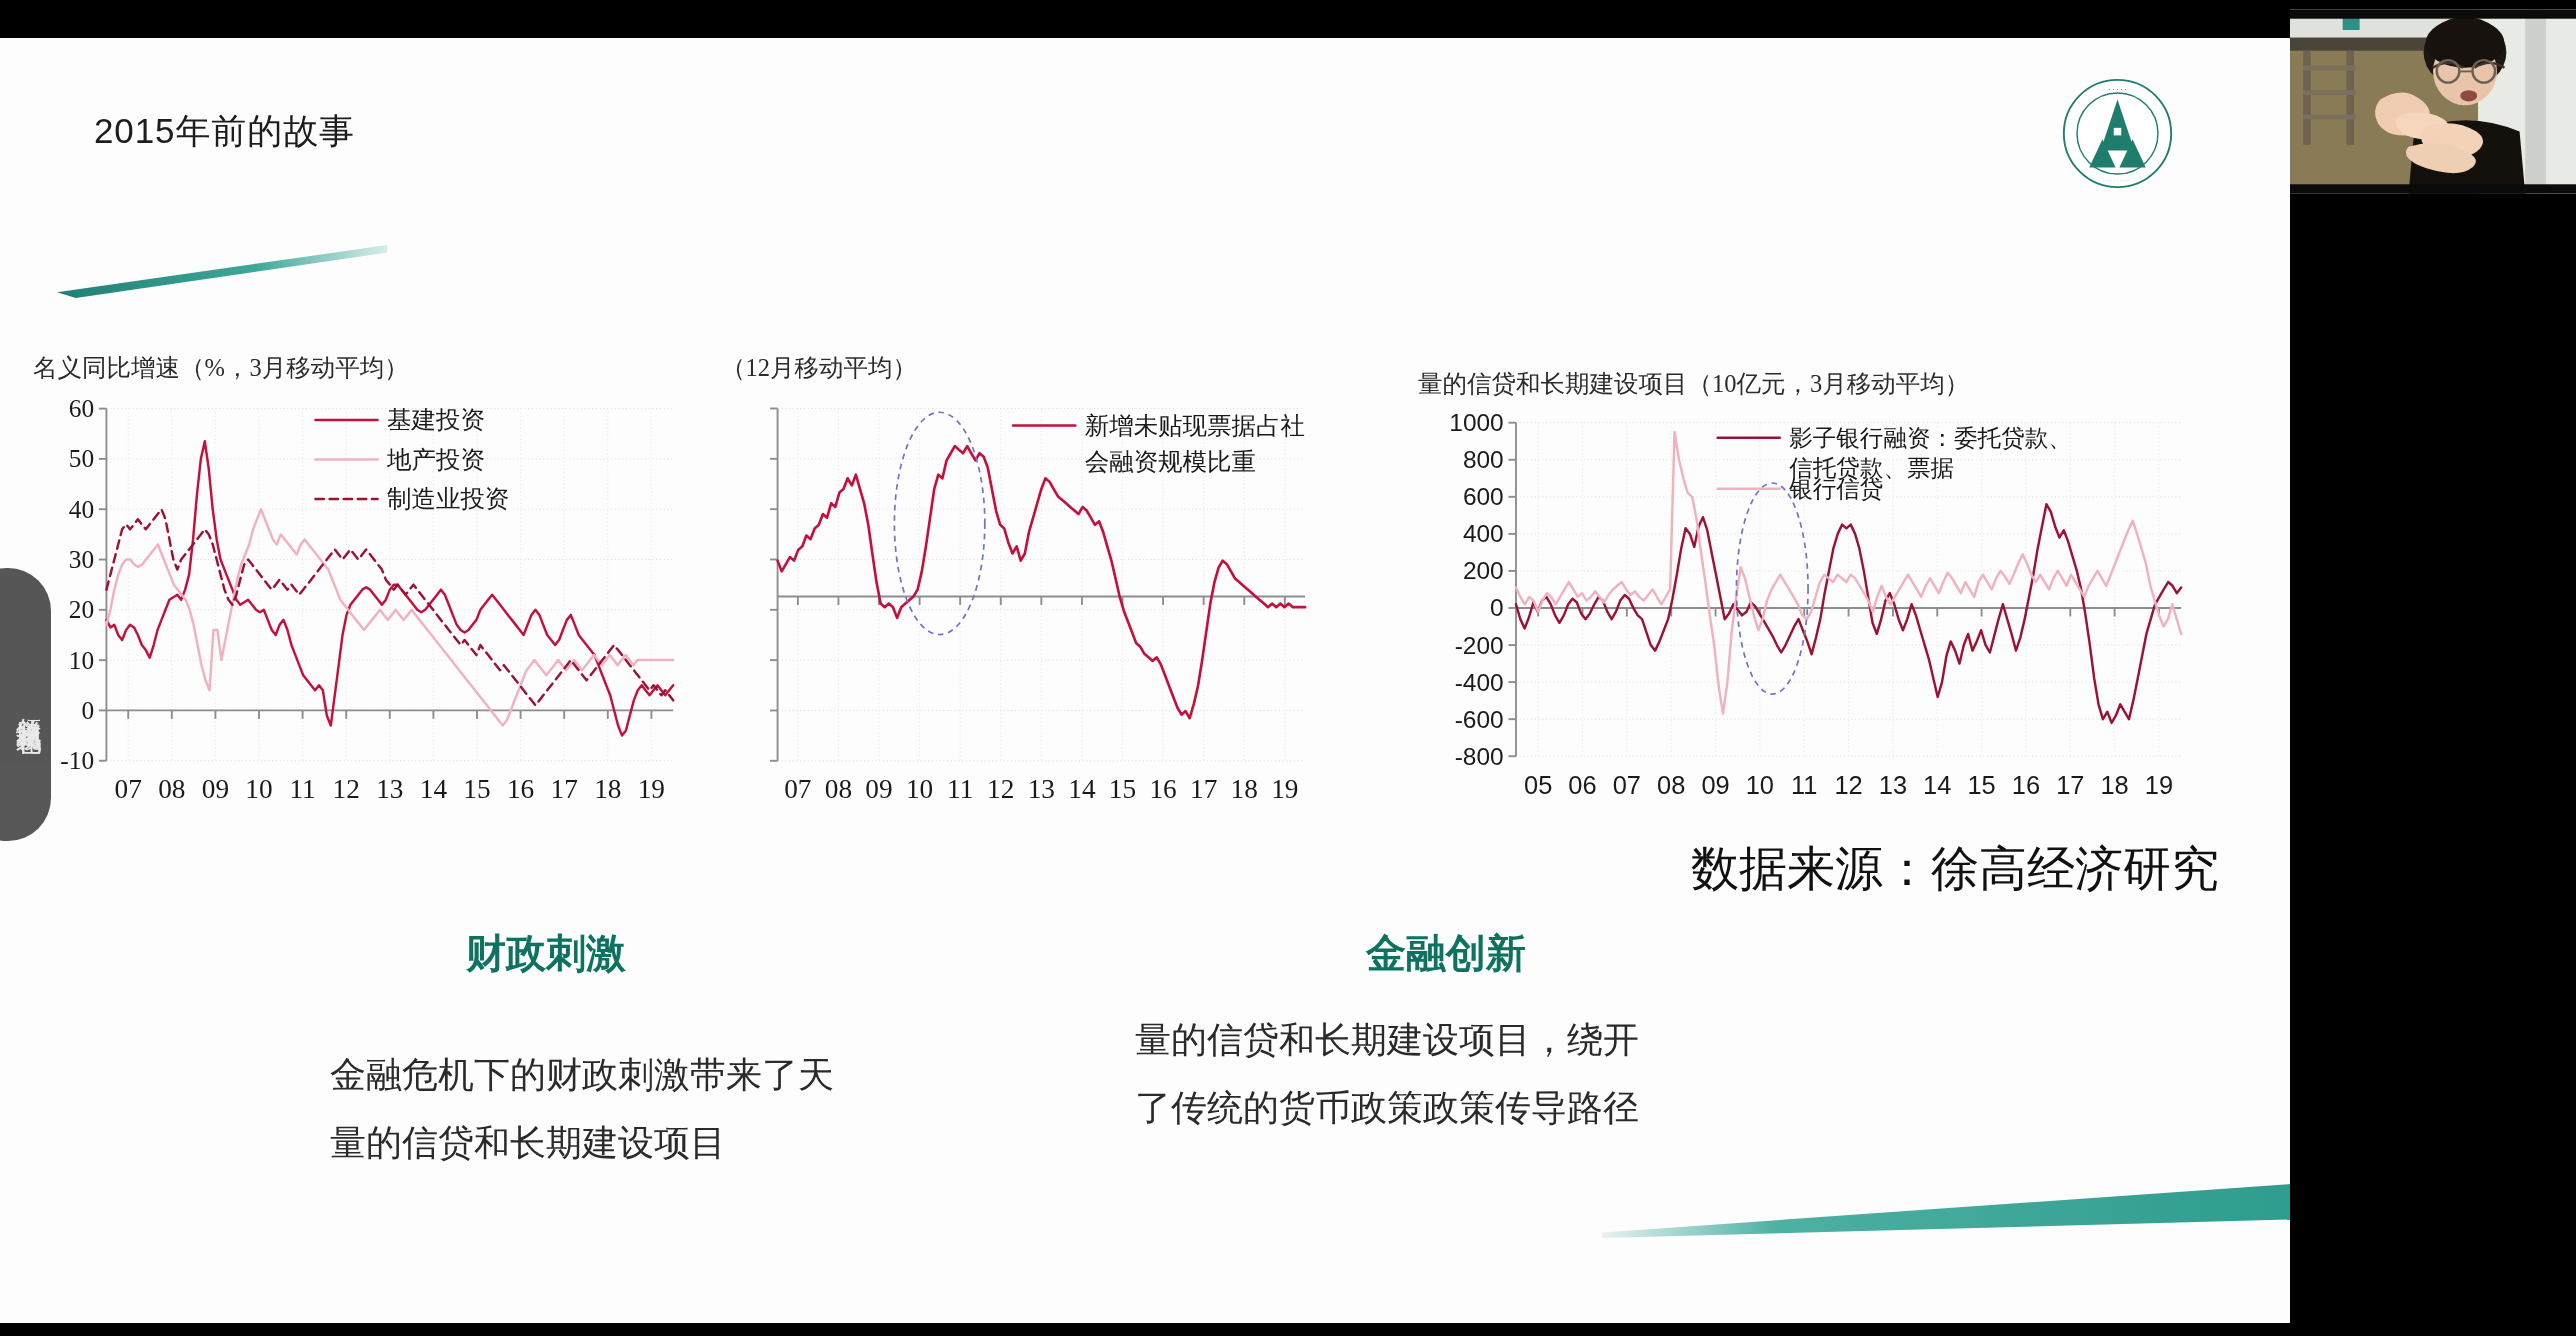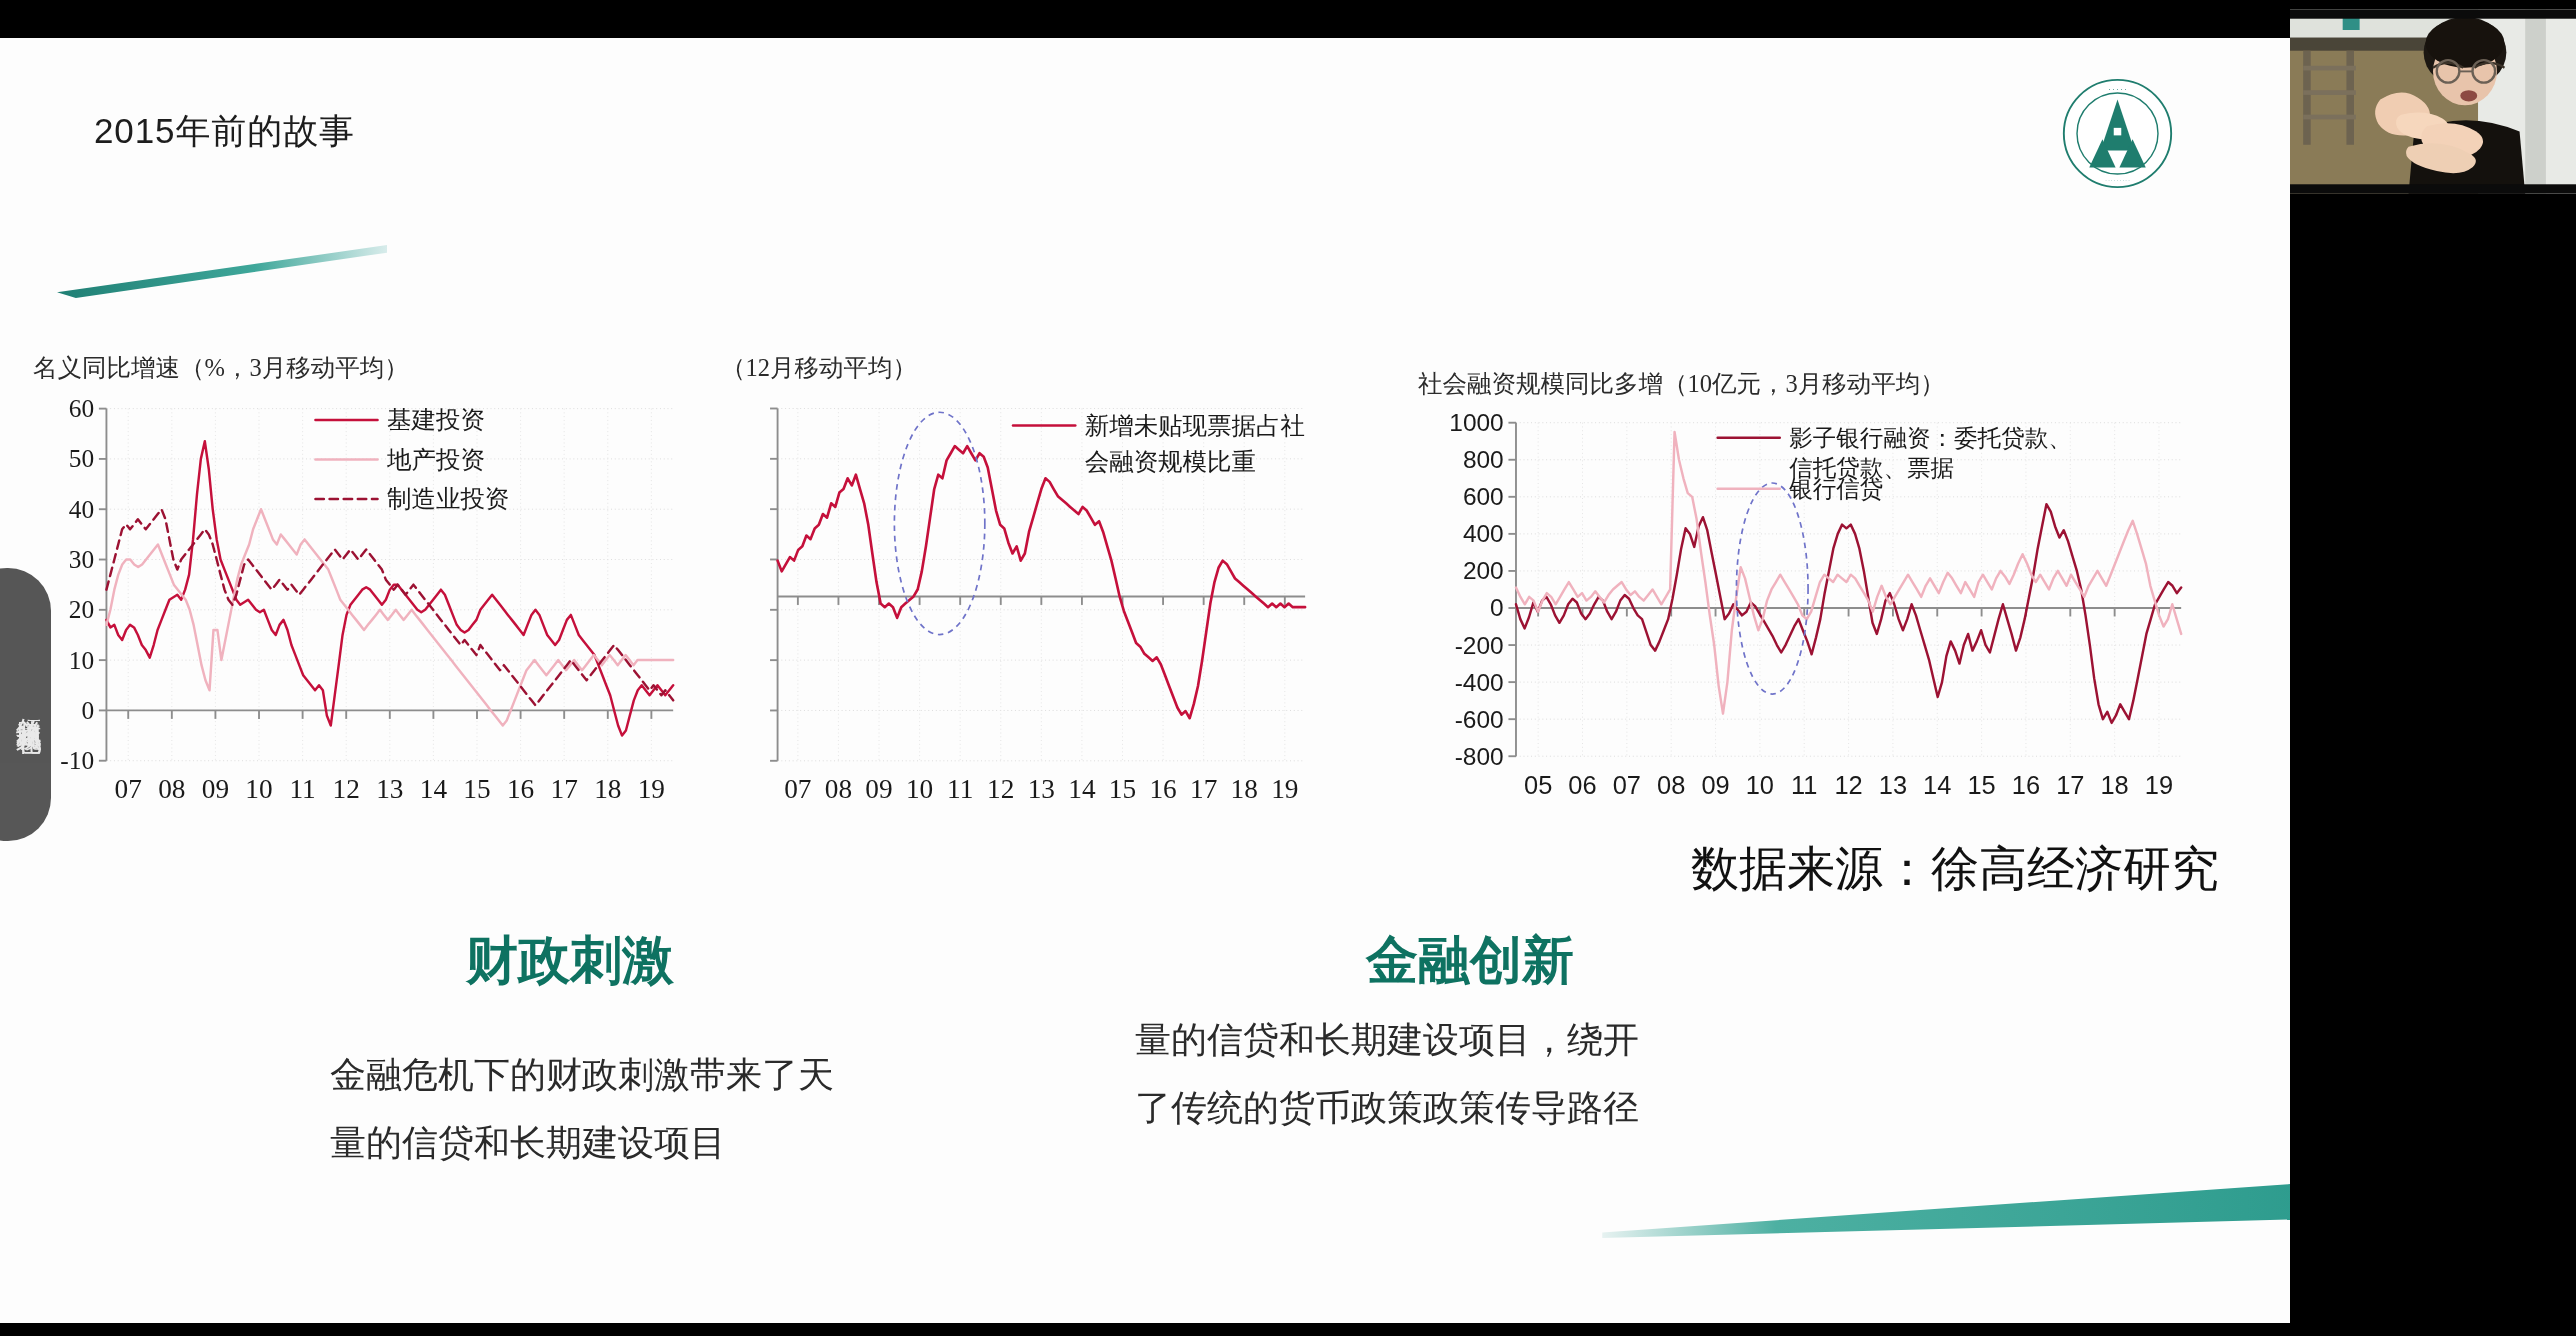--- a/index.html
+++ b/index.html
@@ -29,21 +29,21 @@
 
   #chart1{left:33px;top:332px;width:659px;}
   #chart2{left:721px;top:332px;width:603px;}
   #chart3{left:1418px;top:348px;width:782px;}
 
   
   #source-note{position:absolute;left:1691px;top:818px;font-size:48px;color:#111;
                font-family:"Liberation Sans",sans-serif;white-space:nowrap;}
 
   
-  .col-heading{position:absolute;font-size:52px;font-weight:bold;color:#0e7261;white-space:nowrap;}
+  .col-heading{position:absolute;font-size:40px;font-weight:bold;color:#0e7261;white-space:nowrap;}
   .col-body{position:absolute;font-size:36px;color:#2a2a2a;line-height:1.3;width:735px;}
   .col-body div{margin-bottom:21px;}
 
   #heading-left{left:466px;top:907px;}
   #heading-right{left:1366px;top:907px;}
   #body-left{left:330px;top:998px;margin-top:35px;}
   #body-right{left:1135px;top:998px;}
 
   
   #pill{position:absolute;left:-36px;top:549px;width:87px;height:273px;background:#4a4a4a;
@@ -247,21 +247,21 @@
           <text x="555.3846153846154" y="440" text-anchor="middle" font-size="29" font-family="&quot;Liberation Serif&quot;, serif" fill="#1a1a1a">18</text>
           <text x="598.4615384615385" y="440" text-anchor="middle" font-size="29" font-family="&quot;Liberation Serif&quot;, serif" fill="#1a1a1a">19</text>
           <ellipse cx="232" cy="148" rx="48" ry="118" fill="none" stroke="#6f73c9" stroke-width="1.8" stroke-dasharray="6,5"></ellipse>
           <line x1="310" y1="44" x2="376" y2="44" stroke="#c5103b" stroke-width="2.8" stroke-linecap="round"></line>
           <text x="386" y="53" font-size="26" font-family="&quot;Liberation Serif&quot;, serif" fill="#1a1a1a">新增未贴现票据占社</text>
           <text x="386" y="91" font-size="26" font-family="&quot;Liberation Serif&quot;, serif" fill="#1a1a1a">会融资规模比重</text>
         </svg>
     </div>
 
     <div class="chart-block" id="chart3">
-      <div class="chart-caption">社会融资规模同比多增（10亿元，3月移动平均）</div>
+      <div class="chart-caption">量的信贷和长期建设项目（10亿元，3月移动平均）</div>
       <svg class="chart-svg" id="svg3" width="782" height="443" viewBox="0 0 830 470">
           <line x1="104" y1="24" x2="810" y2="24" stroke="#d9d9d9" stroke-width="1" stroke-dasharray="1,3"></line>
           <line x1="104" y1="63.33333333333337" x2="810" y2="63.33333333333337" stroke="#d9d9d9" stroke-width="1" stroke-dasharray="1,3"></line>
           <line x1="104" y1="102.66666666666669" x2="810" y2="102.66666666666669" stroke="#d9d9d9" stroke-width="1" stroke-dasharray="1,3"></line>
           <line x1="104" y1="142" x2="810" y2="142" stroke="#d9d9d9" stroke-width="1" stroke-dasharray="1,3"></line>
           <line x1="104" y1="181.33333333333331" x2="810" y2="181.33333333333331" stroke="#d9d9d9" stroke-width="1" stroke-dasharray="1,3"></line>
           <line x1="104" y1="220.66666666666669" x2="810" y2="220.66666666666669" stroke="#d9d9d9" stroke-width="1" stroke-dasharray="1,3"></line>
           <line x1="104" y1="260" x2="810" y2="260" stroke="#d9d9d9" stroke-width="1" stroke-dasharray="1,3"></line>
           <line x1="104" y1="299.33333333333337" x2="810" y2="299.33333333333337" stroke="#d9d9d9" stroke-width="1" stroke-dasharray="1,3"></line>
           <line x1="104" y1="338.6666666666667" x2="810" y2="338.6666666666667" stroke="#d9d9d9" stroke-width="1" stroke-dasharray="1,3"></line>

